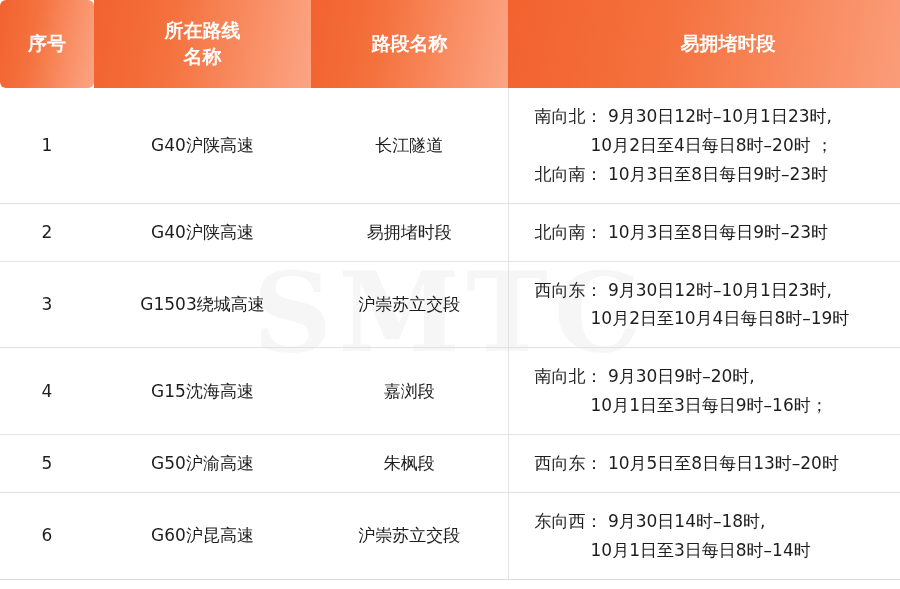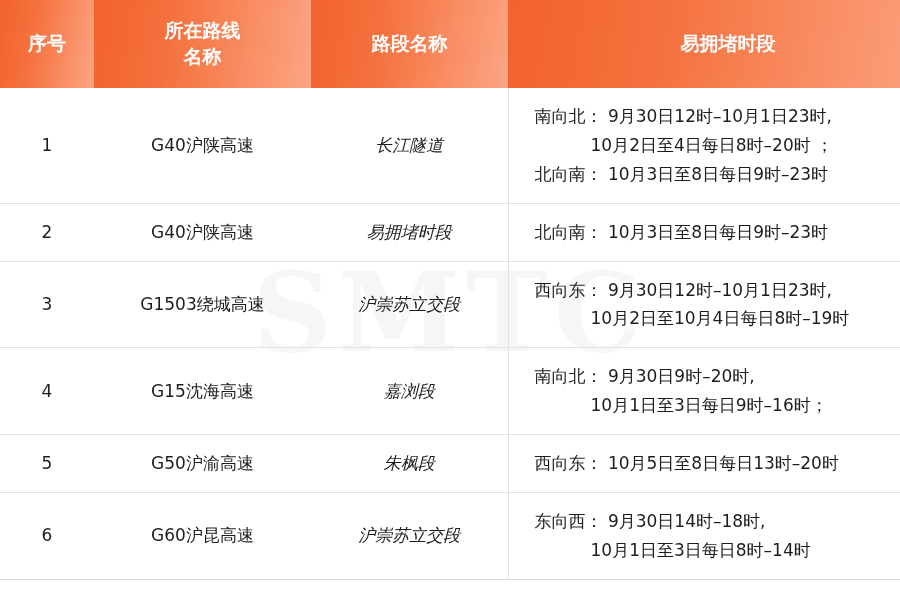--- a/index.html
+++ b/index.html
@@ -61,28 +61,28 @@
     vertical-align: middle;
     padding: 14px 8px;
     border-bottom: 1px solid #e2e2e2;
     line-height: 1.7;
   }
   tbody tr:last-child td {
     border-bottom: 1px solid #dcdcdc;
   }
   td.col-no { width: 82px; }
   td.col-route { width: 205px; }
-  td.col-section { width: 185px; font-style: italic; }
+  td.col-section { width: 185px; }
   td.col-times {
     width: 428px;
     text-align: left;
     padding-left: 26px;
     border-left: 1px solid #e2e2e2;
   }
-  th.col-no { width: 82px; }
+  th.col-no { width: 82px; border-radius: 6px; }
   th.col-route { width: 205px; }
   th.col-section { width: 185px; margin-left: 40px; }
   th.col-times { width: 428px; }
   .time-line {
     display: block;
     white-space: nowrap;
   }
   .time-line.indent {
     padding-left: 56px;
   }

